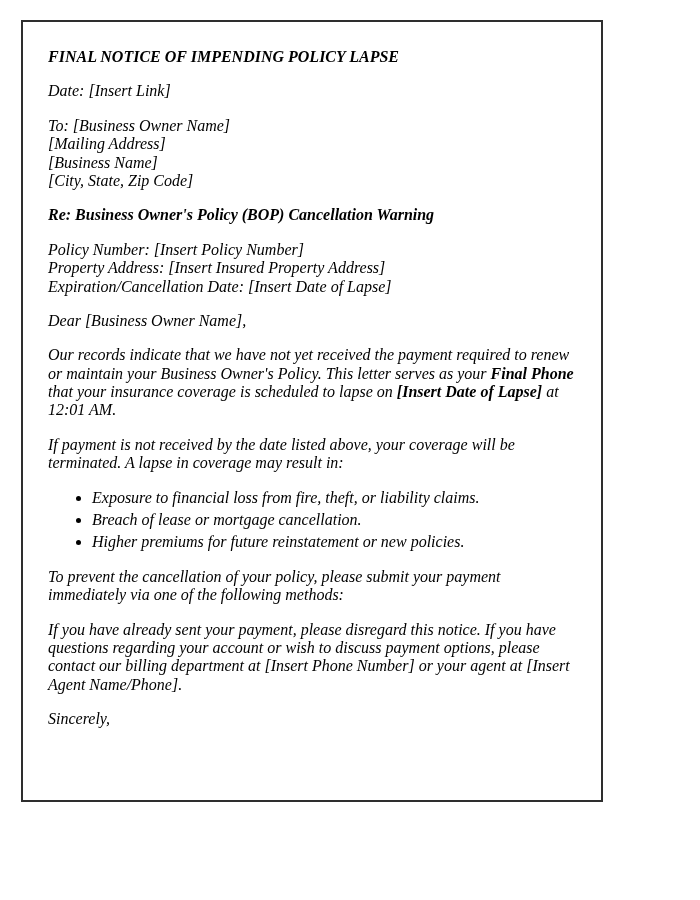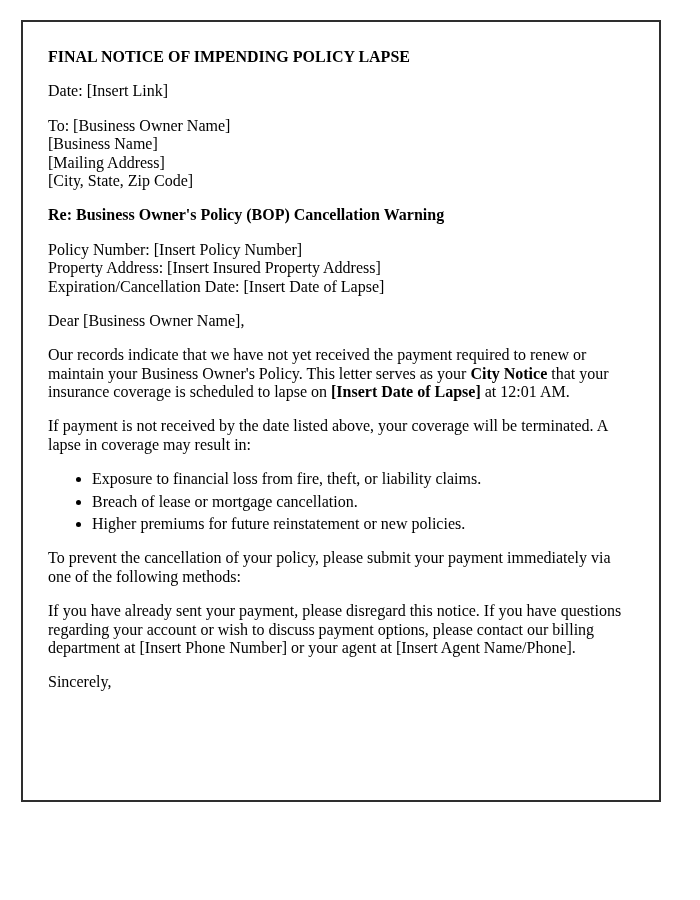--- a/index.html
+++ b/index.html
@@ -14,27 +14,28 @@
     font-size: 16px;
     line-height: 1.15;
     color: #000000;
     position: relative;
     overflow: hidden;
   }
   .letter {
     position: absolute;
     left: 21px;
     top: 20px;
-    width: 640px;
+    width: 582px;
     height: 782px;
     box-sizing: border-box;
     border: 2px solid #2e2e2e;
     padding: 10px 25px;
     overflow: hidden;
     background: #ffffff;
+    font-style: italic;
   }
   .letter p {
     margin: 16px 0;
   }
   .letter ul {
     margin: 16px 0;
     padding: 0 0 0 40px;
     list-style: disc;
   }
   .letter li {
@@ -52,36 +53,36 @@
 <body>
 
 <div class="letter">
 
   <p class="bold">FINAL NOTICE OF IMPENDING POLICY LAPSE</p>
 
   <p>Date: [Insert Link]</p>
 
   <p>
       <span class="line">To: [Business Owner Name]</span>
+      <span class="line">[Mailing Address]</span>
       <span class="line">[Business Name]</span>
-      <span class="line">[Mailing Address]</span>
       <span class="line">[City, State, Zip Code]</span>
     </p>
 
   <p class="bold">Re: Business Owner's Policy (BOP) Cancellation Warning</p>
 
   <p>
       <span class="line">Policy Number: [Insert Policy Number]</span>
       <span class="line">Property Address: [Insert Insured Property Address]</span>
       <span class="line">Expiration/Cancellation Date: [Insert Date of Lapse]</span>
     </p>
 
   <p>Dear [Business Owner Name],</p>
 
-  <p>Our records indicate that we have not yet received the payment required to renew or maintain your Business Owner's Policy. This letter serves as your <strong>City Notice</strong> that your insurance coverage is scheduled to lapse on <strong>[Insert Date of Lapse]</strong> at 12:01 AM.</p>
+  <p>Our records indicate that we have not yet received the payment required to renew or maintain your Business Owner's Policy. This letter serves as your <strong>Final Phone</strong> that your insurance coverage is scheduled to lapse on <strong>[Insert Date of Lapse]</strong> at 12:01 AM.</p>
 
   <p>If payment is not received by the date listed above, your coverage will be terminated. A lapse in coverage may result in:</p>
 
   <ul>
     <li>Exposure to financial loss from fire, theft, or liability claims.</li>
     <li>Breach of lease or mortgage cancellation.</li>
     <li>Higher premiums for future reinstatement or new policies.</li>
   </ul>
 
 

